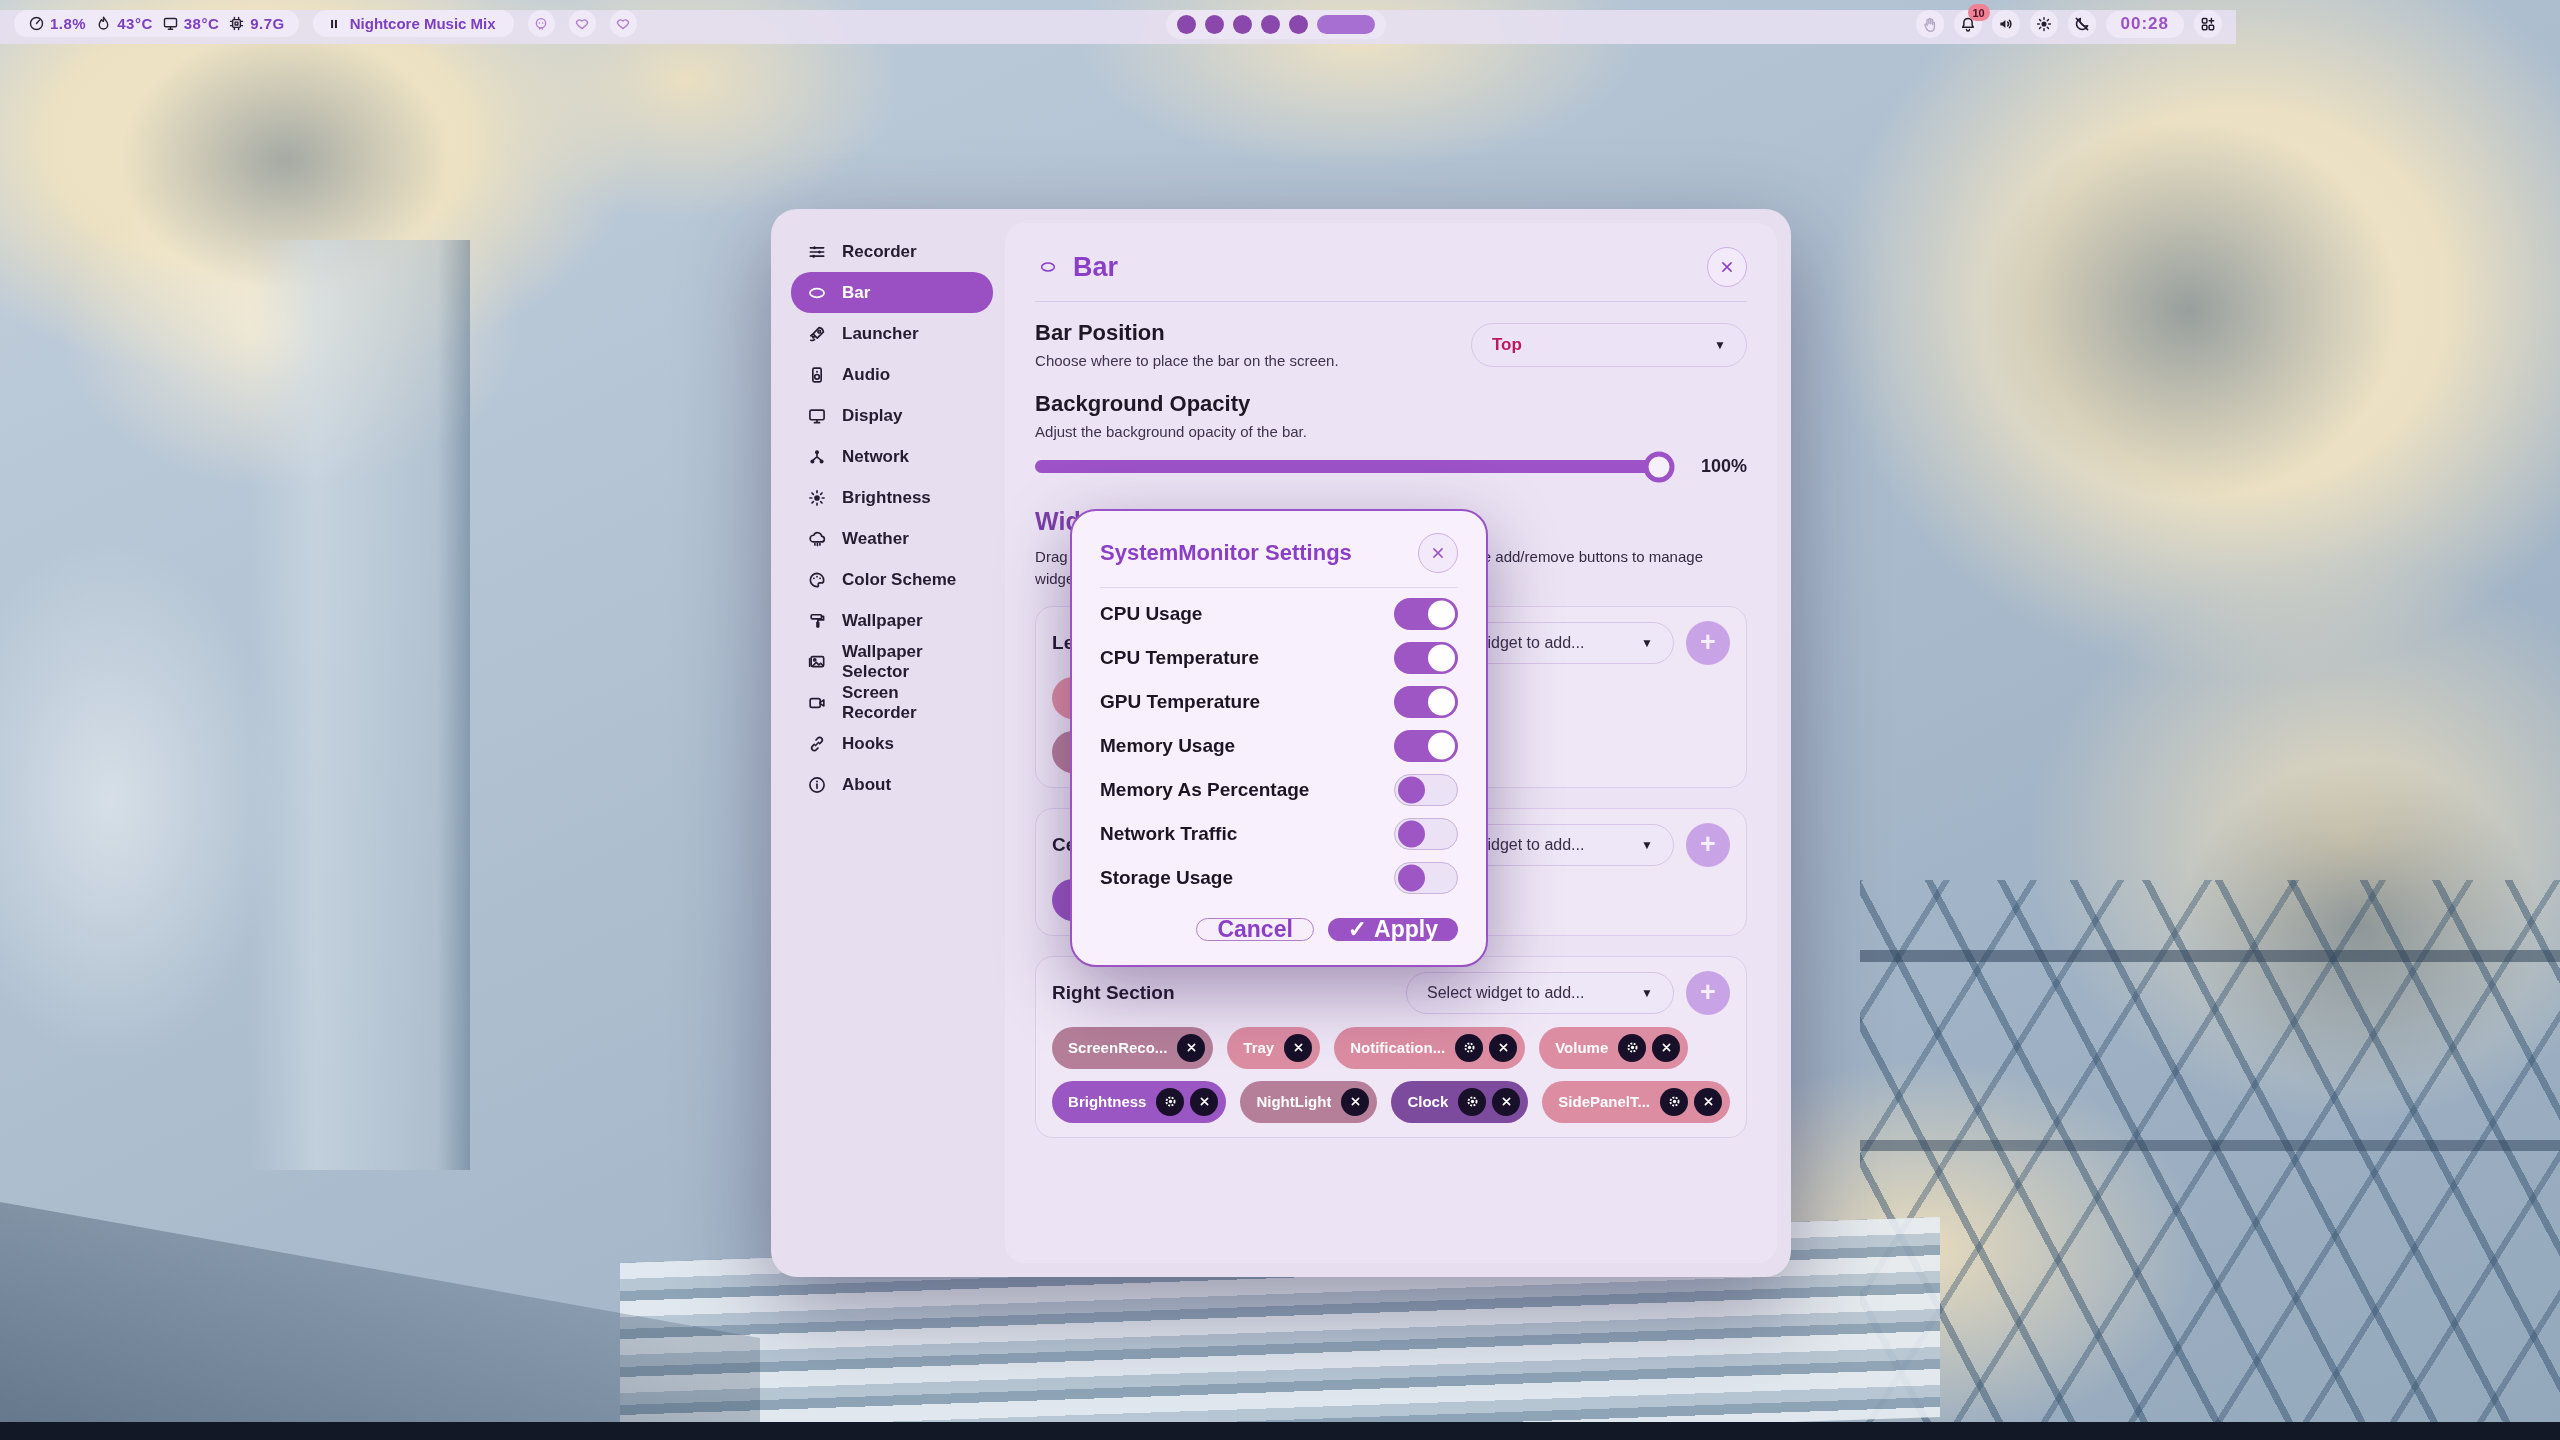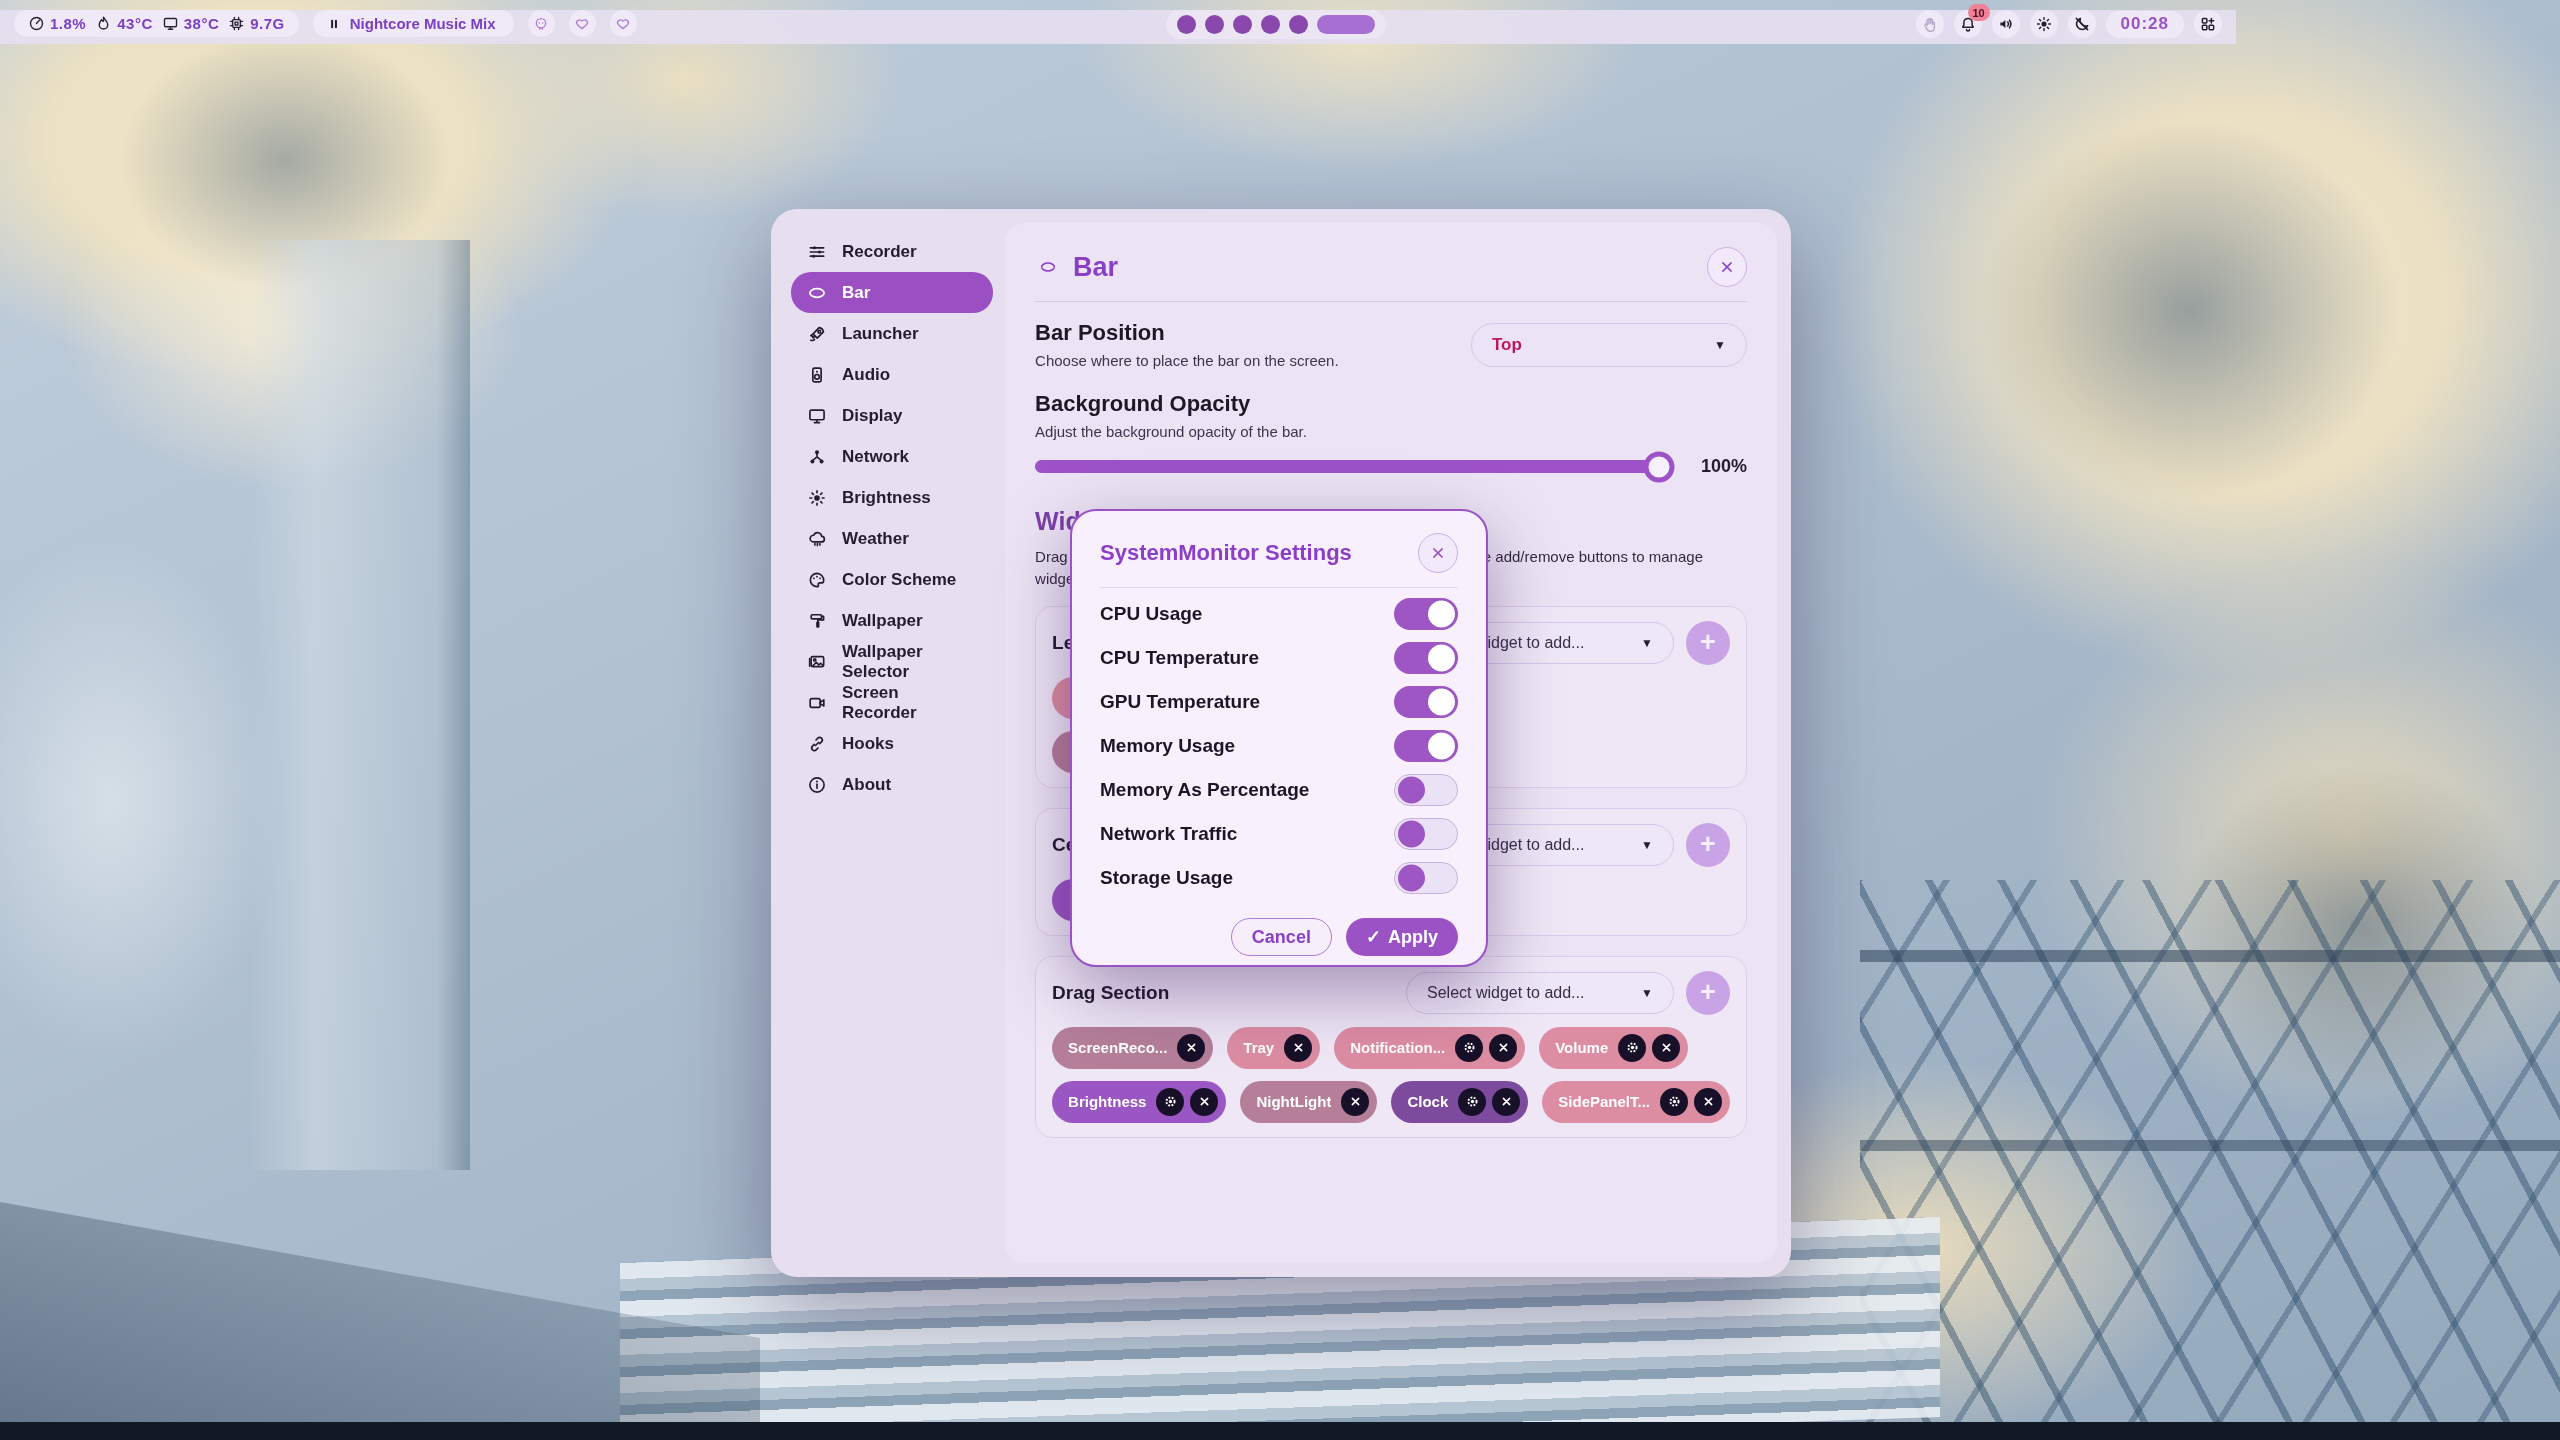--- a/index.html
+++ b/index.html
@@ -100,21 +100,21 @@
   .modal-hr { height:1px; background:#e4d5f0; margin:14px 0 4px; }
   .toggle-row { height:44px; display:flex; align-items:center; justify-content:space-between; }
   .toggle-row .tl { font-size:19px; font-weight:bold; color:#1d1526; }
   .toggle { width:64px; height:32px; border-radius:16px; position:relative; cursor:pointer; }
   .toggle.on { background:#9d56c4; }
   .toggle.off { background:#ece2f5; border:1.5px solid #c9b2de; }
   .toggle .knob { position:absolute; top:50%; transform:translateY(-50%); width:27px; height:27px; border-radius:50%; }
   .toggle.on .knob { right:3px; background:#ffffff; }
   .toggle.off .knob { left:3px; background:#9d56c4; }
   .modal-foot { display:flex; justify-content:flex-end; gap:14px; margin-top:18px; }
-  .btn { height:38px; border-radius:19px; display:flex; align-items:center; justify-content:center; padding:0 20px; font-size:18px; font-weight:bold; cursor:pointer; }
+  .btn { height:23px; border-radius:19px; display:flex; align-items:center; justify-content:center; padding:0 20px; font-size:23px; font-weight:bold; cursor:pointer; }
   .btn-cancel { border:1.5px solid #b07cd0; color:#8b3ec6; background:#f6eefb; }
   .btn-apply { background:#9a52c5; color:#fff; gap:7px; }
 </style>
 </head>
 <body>
 
 <div class="screen">
 
   <div>
     <div class="blob wp-leaf1"></div>
@@ -527,21 +527,21 @@
                     <svg viewBox="0 0 24 24" stroke="#fff" stroke-width="2.6" stroke-linecap="round" style="width: 15px; height: 15px; display: block;">
                       <path d="M7 7l10 10M17 7L7 17"></path>
                     </svg>
                   </span>
                 </div>
               </div>
             </div>
           </div>
           <div class="section-card">
             <div class="section-head">
-              <div class="section-label">Drag Section</div>
+              <div class="section-label">Right Section</div>
               <div class="section-ctrl">
                 <div class="dropdown dd-add">
                   <span class="val">Select widget to add...</span>
                   <span class="caret">▼</span>
                 </div>
                 <div class="add-btn">+</div>
               </div>
             </div>
             <div class="chips-row">
               <div class="chip" style="background: rgb(181, 127, 153);">

